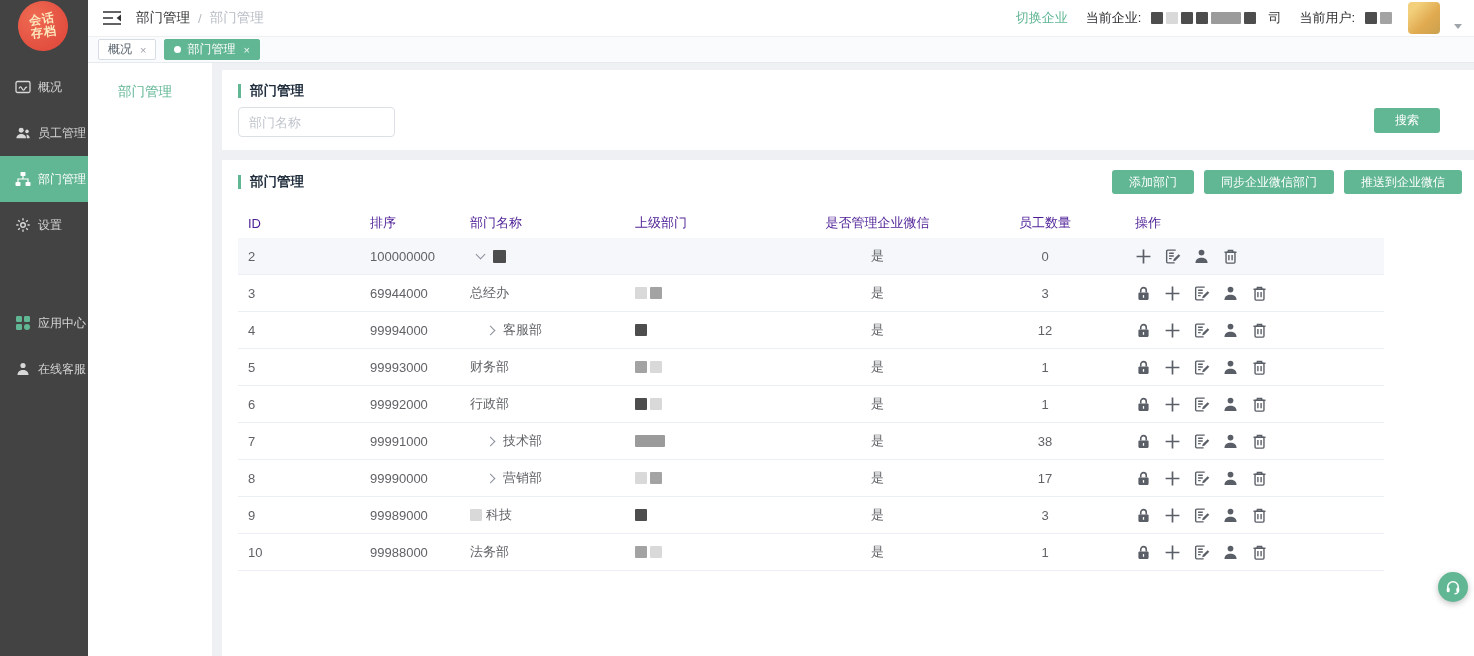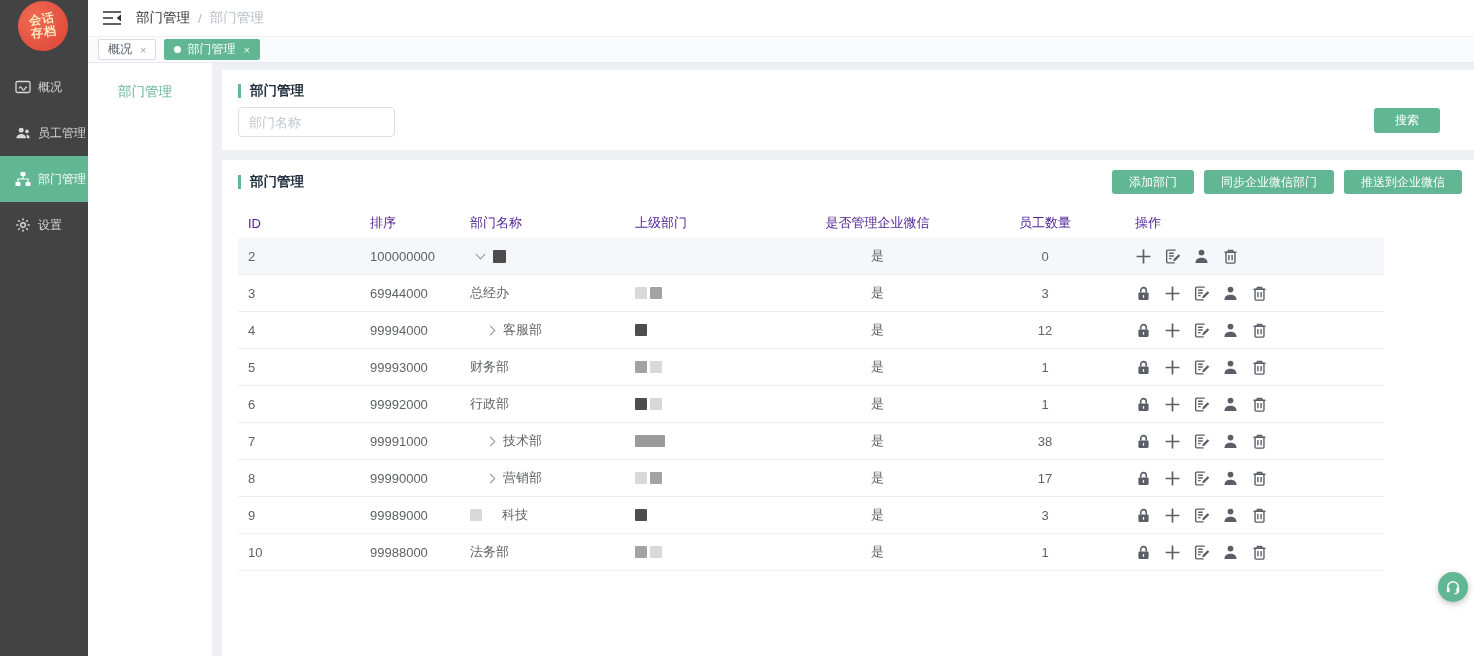--- a/index.html
+++ b/index.html
@@ -129,34 +129,76 @@
       <div class="menu-item">
         <span class="mi">
           <svg viewBox="0 0 16 16" fill="none" stroke="#d8d8d8" stroke-width="1.4">
             <circle cx="8" cy="8" r="2.3"></circle>
             <path d="M8 1.3v2.2M8 12.5v2.2M1.3 8h2.2M12.5 8h2.2M3.2 3.2l1.6 1.6M11.2 11.2l1.6 1.6M12.8 3.2l-1.6 1.6M4.8 11.2l-1.6 1.6"></path>
           </svg>
         </span>
         <span>设置</span>
       </div>
     </nav>
+  <nav class="menu" id="menu-bottom">
+      <div class="menu-item">
+        <span class="mi">
+          <svg viewBox="0 0 16 16" fill="#61b694">
+            <rect x="1" y="1" width="6" height="6" rx="1.2"></rect>
+            <rect x="9" y="1" width="6" height="6" rx="1.2"></rect>
+            <rect x="1" y="9" width="6" height="6" rx="1.2"></rect>
+            <rect x="9" y="9" width="6" height="6" rx="3"></rect>
+          </svg>
+        </span>
+        <span>应用中心</span>
+      </div>
+      <div class="menu-item">
+        <span class="mi">
+          <svg viewBox="0 0 16 16" fill="#d8d8d8">
+            <circle cx="8" cy="4.5" r="2.6"></circle>
+            <path d="M2.5 14c0-3.2 2.5-5 5.5-5s5.5 1.8 5.5 5z"></path>
+          </svg>
+        </span>
+        <span>在线客服</span>
+      </div>
+    </nav>
 </div>
 
 <header class="topbar">
   <span class="fold">
     <svg viewBox="0 0 20 16" fill="none" stroke="#303133" stroke-width="1.7">
       <path d="M1 2h18M1 8h10M1 14h18"></path>
       <path d="M19 4.6L14.6 8l4.4 3.4z" fill="#303133" stroke="none"></path>
     </svg>
   </span>
   <div class="crumbs">
     <span class="crumb-a">部门管理</span>
     <span class="crumb-sep">/</span>
     <span class="crumb-b">部门管理</span>
   </div>
+  <div class="top-right">
+    <span class="switch-co">切换企业</span>
+    <span class="top-label">当前企业:</span>
+    <span class="redact" id="company-redact">
+        <span class="blk d"></span>
+        <span class="blk l"></span>
+        <span class="blk d"></span>
+        <span class="blk d"></span>
+        <span class="blk w"></span>
+        <span class="blk d"></span>
+      </span>
+    <span class="co-suffix">司</span>
+    <span class="top-label">当前用户:</span>
+    <span class="redact" id="user-redact">
+        <span class="blk d"></span>
+        <span class="blk m"></span>
+      </span>
+    <span class="avatar"></span>
+    <span class="caret"></span>
+  </div>
 </header>
 
 <div class="tabbar">
   <div id="tabs" style="display:flex;gap:8px;">
       <div class="tab">
         <span>概况</span>
         <span class="tx">×</span>
       </div>
       <div class="tab active">
         <span class="dot"></span>
@@ -528,21 +570,21 @@
                 <path d="M6.5 6.6v5M9.5 6.6v5"></path>
               </svg>
             </span>
           </div>
         </div>
         <div class="trow">
           <div>9</div>
           <div>99989000</div>
           <div>
             <span class="blk l name-plain"></span>
-            <span style="margin-left: 20px;">科技</span>
+            <span style="margin-left: 4px;">科技</span>
           </div>
           <div>
             <span class="blk d"></span>
           </div>
           <div>是</div>
           <div>3</div>
           <div>
             <span class="action">
               <svg viewBox="0 0 16 16">
                 <path d="M5.4 7V5.1a2.6 2.6 0 0 1 5.2 0V7" fill="none" stroke="#5a5e66" stroke-width="1.5"></path>

